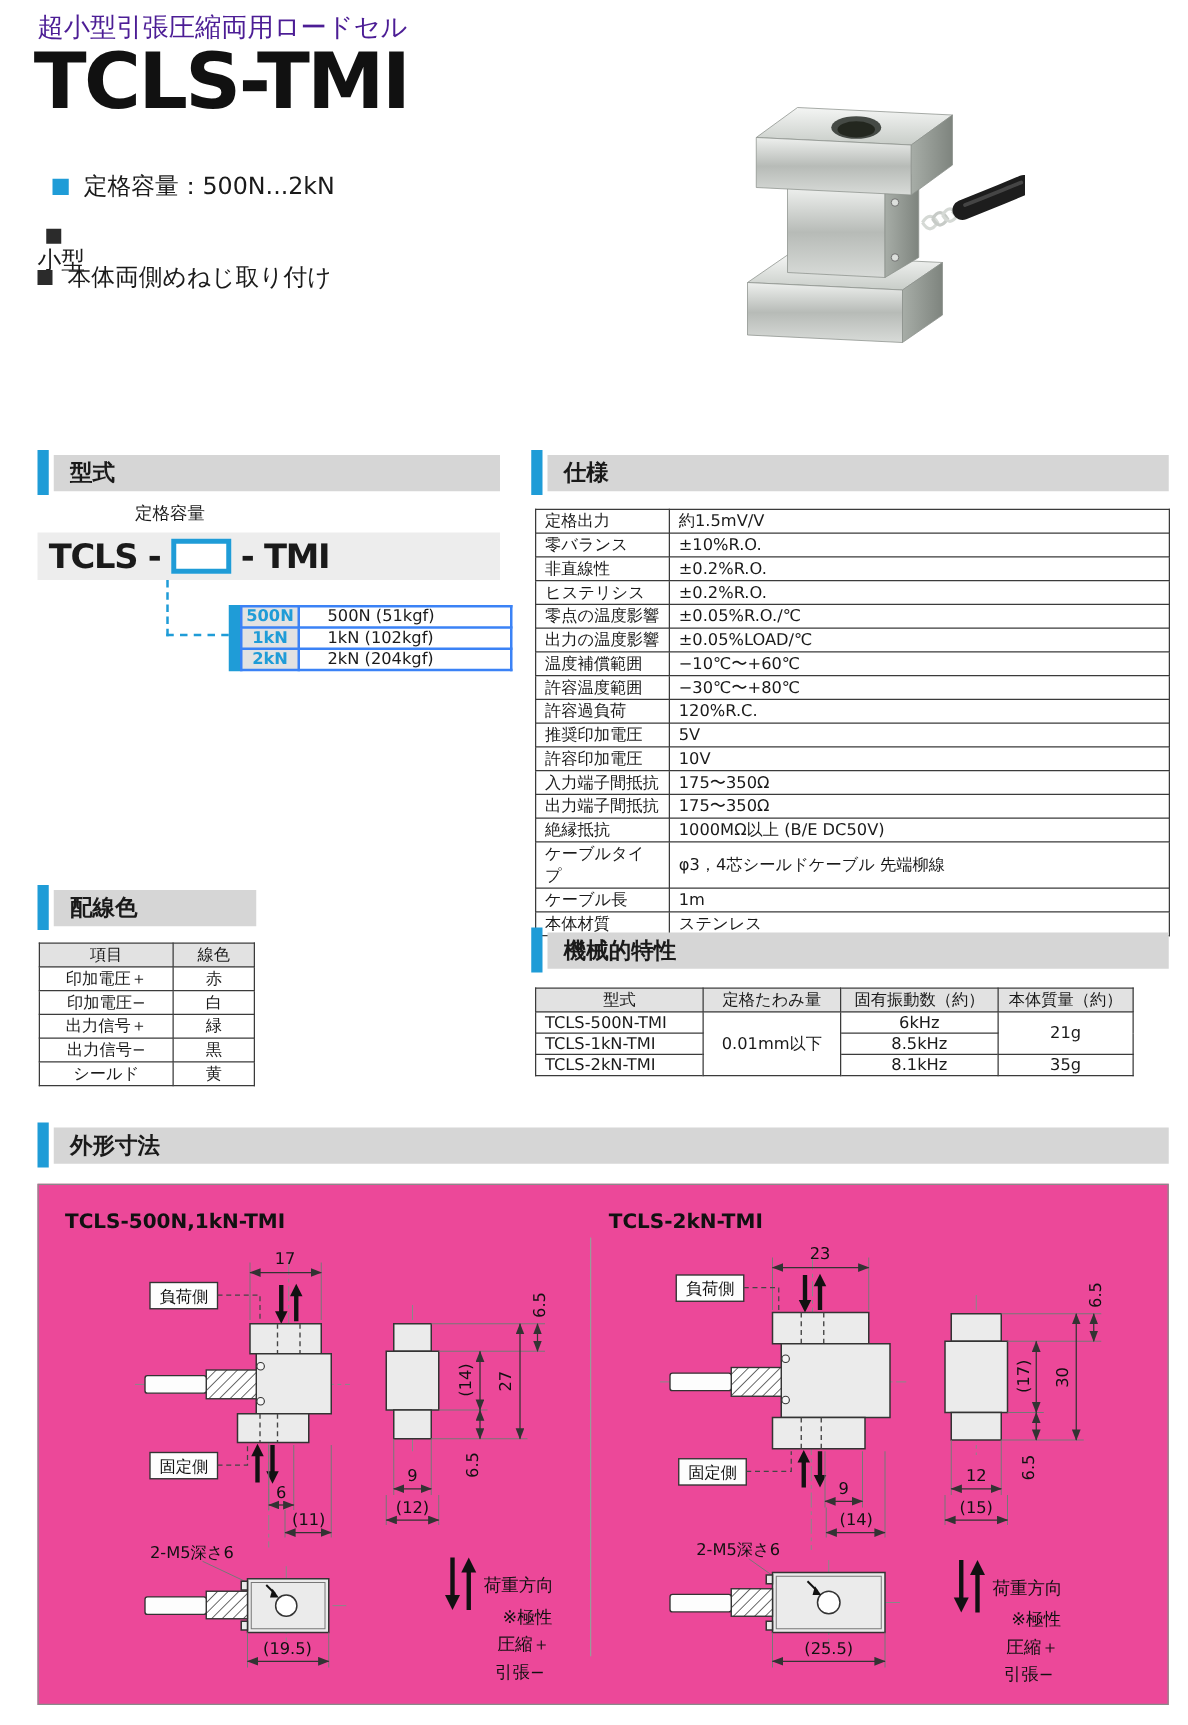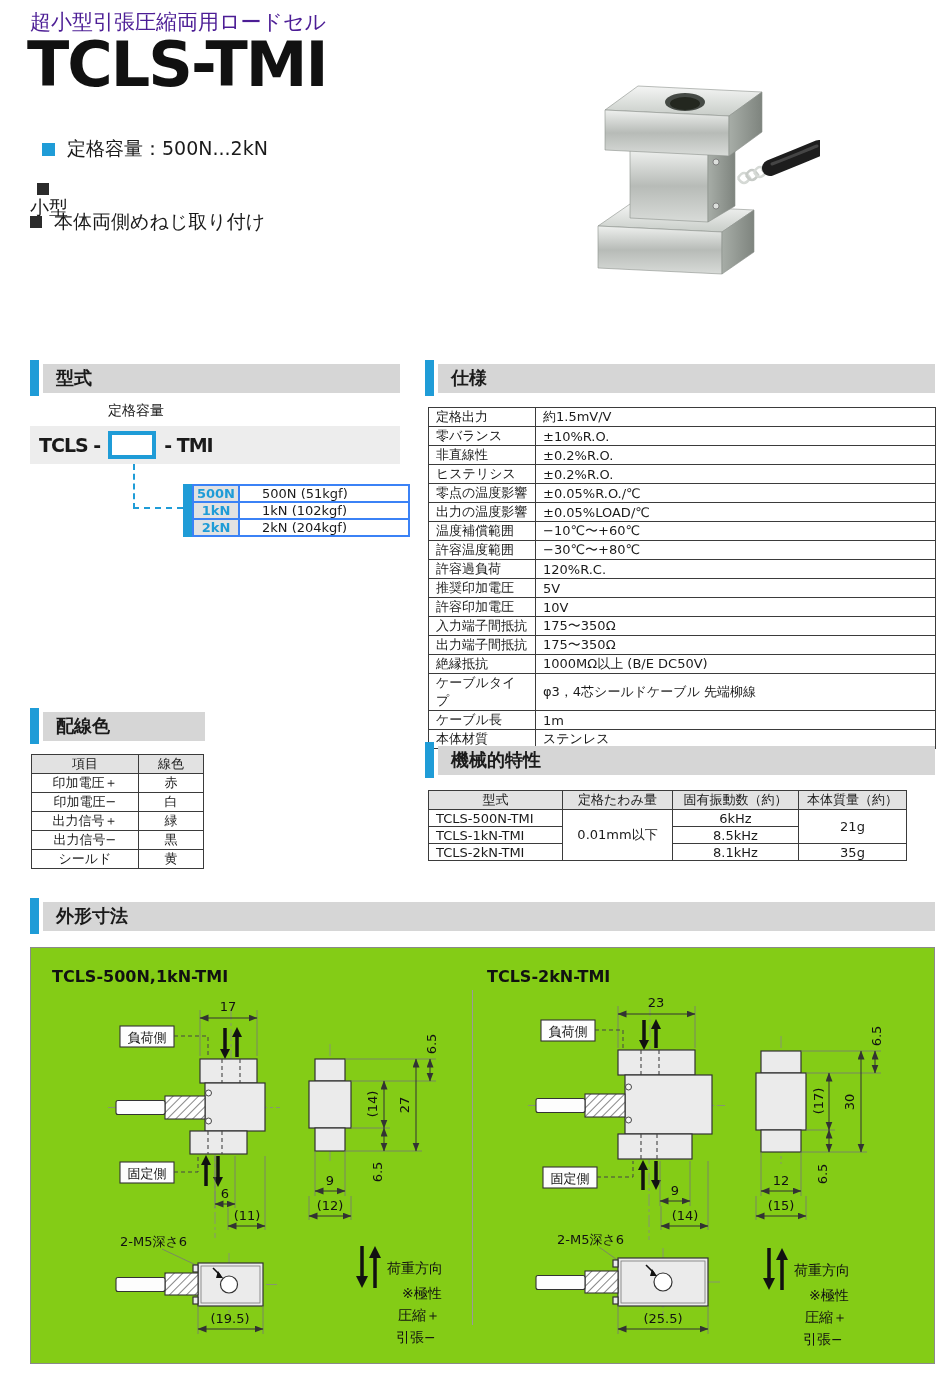--- a/index.html
+++ b/index.html
@@ -17,21 +17,21 @@
 
   .photo { position:absolute; left:530px; top:58px; }
 
   .sec-head { position:absolute; display:flex; align-items:center; height:36px; }
   .sec-bar { width:9px; height:36px; background:#1f9cd7; flex:0 0 auto; }
   .sec-bg { margin-left:4px; flex:1; height:29px; background:#d6d6d6; display:flex; align-items:center; padding-left:13px; font-size:18px; font-weight:bold; color:#1a1a1a; }
 
   
   .cap-caption { position:absolute; left:108px; top:402px; font-size:14px; }
   .model-band { position:absolute; left:30px; top:426px; width:370px; height:38px; background:#ededed; display:flex; align-items:center; padding-left:9px; }
-  .model-txt { font-size:19px; font-weight:900; letter-spacing:-1px; }
+  .model-txt { font-size:27px; font-weight:900; letter-spacing:-1px; }
   .model-box { width:48px; height:28px; border:4px solid #1f9cd7; background:#fff; margin:0 8px; }
   .dash-v { position:absolute; left:133px; top:464px; height:45px; border-left:2px dashed #1f9cd7; }
   .dash-h { position:absolute; left:133px; top:507px; width:50px; border-top:2px dashed #1f9cd7; }
   .cap-wrap { position:absolute; left:183px; top:484px; display:flex; }
   .cap-bar { width:9px; background:#1f9cd7; flex:0 0 auto; }
   table.cap { border-collapse:collapse; }
   table.cap td { border:2px solid #3b82f6; font-size:13px; height:17px; padding:0; }
   table.cap td.code { width:46px; text-align:center; background:#e2e2e2; color:#1f9cd7; font-weight:bold; }
   table.cap td.desc { width:170px; padding-left:22px; }
 
@@ -46,21 +46,21 @@
   table.wire td, table.wire th { text-align:center; }
   table.wire .c1 { width:107px; }
   table.wire .c2 { width:65px; }
   table.mech { left:428px; top:790px; }
   table.mech th { background:#e2e2e2; text-align:center; }
   table.mech .m1 { width:134px; text-align:left; }
   table.mech .m2 { width:110px; text-align:center; }
   table.mech .m3 { width:126px; text-align:center; }
   table.mech .m4 { width:108px; text-align:center; }
 
-  .dims-box { position:absolute; left:30px; top:947px; width:905px; height:417px; border:1px solid #8a8a8a; background:#84cc16; }
+  .dims-box { position:absolute; left:30px; top:947px; width:905px; height:417px; border:1px solid #8a8a8a; background:#ec4899; }
   .dims-divider { position:absolute; left:441px; top:42px; height:335px; border-left:1px solid #9a9a9a; }
   .panel { position:absolute; top:0; }
   .panel.left { left:1px; }
   .panel.right { left:442px; }
 
   svg { font-family:"DejaVu Sans", sans-serif; }
   .blk { fill:#ebebeb; stroke:#333; stroke-width:1.2; }
   .wht { fill:#fdfdfd; stroke:#333; stroke-width:1.1; }
   .dim { stroke:#333; stroke-width:1; }
   .ext { stroke:#777; stroke-width:0.8; }

